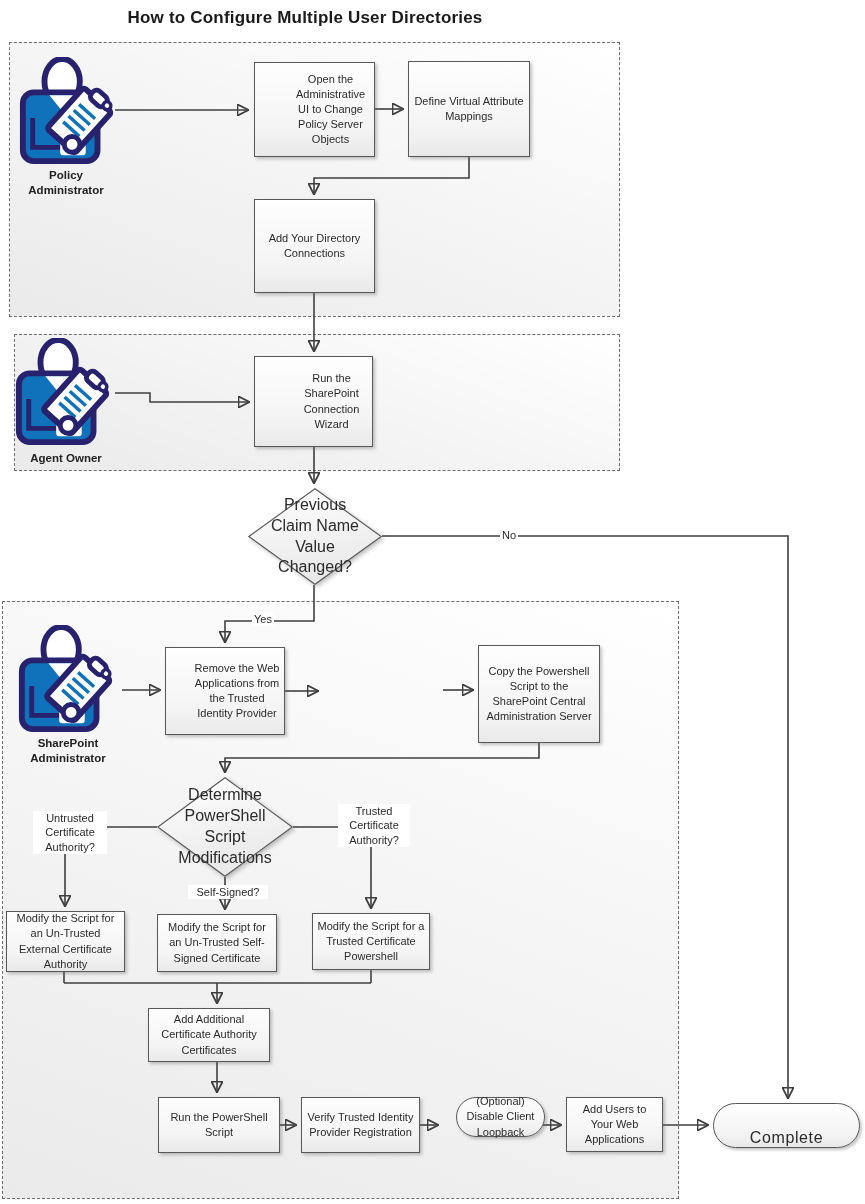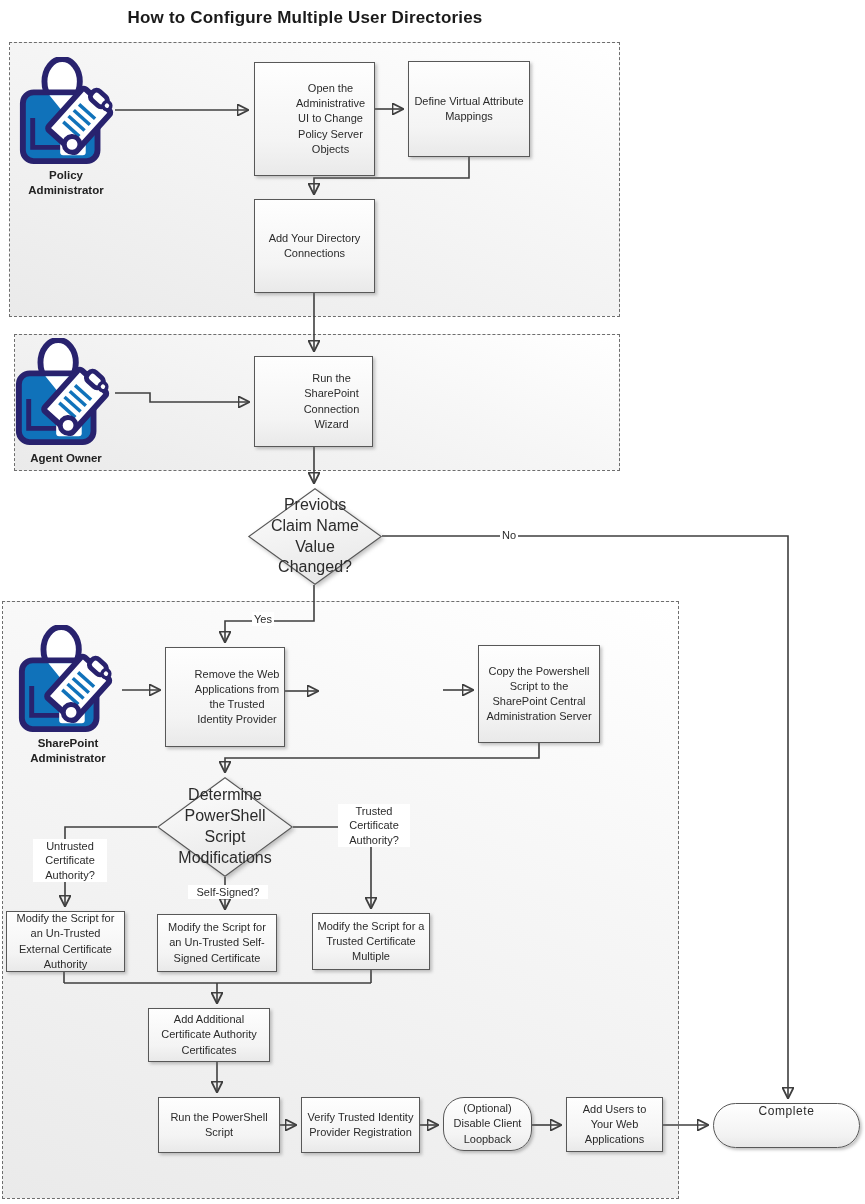--- a/index.html
+++ b/index.html
@@ -15,22 +15,22 @@
     position:absolute;border:1px dashed #6e6e6e;
     background:linear-gradient(200deg,#ffffff 0%,#f6f6f6 40%,#eaeaea 100%);
   }
   .node{
     position:absolute;display:flex;align-items:center;justify-content:center;
     text-align:center;font-size:11px;line-height:1.38;
     border:1px solid #585858;background:linear-gradient(180deg,#fefefe 0%,#f4f4f4 70%,#e9e9e9 100%);
     box-shadow:2px 2px 3px rgba(110,110,110,.4);box-sizing:border-box;padding:2px 4px;
   }
   .terminal{
-    position:absolute;display:flex;align-items:flex-start;justify-content:center;
-    border:1px solid #585858;border-radius:23px;font-size:12px;letter-spacing:.6px;
+    position:absolute;display:flex;align-items:flex-end;justify-content:center;
+    border:1px solid #585858;border-radius:23px;font-size:16px;letter-spacing:.6px;
     background:linear-gradient(180deg,#ffffff 0%,#f2f2f2 75%,#e7e7e7 100%);
     box-shadow:2px 2px 3px rgba(110,110,110,.4);box-sizing:border-box;
   }
   .diamond{position:absolute;}
   .diamond svg{position:absolute;left:0;top:0;overflow:visible;
     filter:drop-shadow(2px 2px 2px rgba(110,110,110,.45));}
   .diamond .dlabel{
     position:absolute;left:0;top:0;width:100%;height:100%;
     display:flex;align-items:center;justify-content:center;text-align:center;
     font-size:16px;line-height:1.3;
@@ -120,61 +120,61 @@
   <svg class="person" style="left:14px;top:338px;" width="105" height="110">
       <use href="#person-sym"></use>
     </svg>
   <div class="role-label" style="left:14px;top:451px;width:104px;">Agent Owner</div>
 
   <svg class="person" style="left:17px;top:625px;" width="105" height="110">
       <use href="#person-sym"></use>
     </svg>
   <div class="role-label" style="left:12px;top:736px;width:112px;">SharePoint Administrator</div>
 
-  <div class="node" style="left:254px;top:62px;width:121px;height:114px;padding-left:36px;">
+  <div class="node" style="left:254px;top:62px;width:121px;height:95px;padding-left:36px;">
       <span>Open the Administrative UI to Change Policy Server Objects</span>
     </div>
   <div class="node" style="left:408px;top:61px;width:122px;height:96px;">
       <span>Define Virtual Attribute Mappings</span>
     </div>
   <div class="node" style="left:254px;top:199px;width:121px;height:94px;">
       <span>Add Your Directory Connections</span>
     </div>
   <div class="node" style="left:254px;top:356px;width:119px;height:91px;padding-left:40px;">
       <span>Run the SharePoint Connection Wizard</span>
     </div>
 
-  <div class="node" style="left:165px;top:647px;width:120px;height:100px;padding-left:28px;">
+  <div class="node" style="left:165px;top:647px;width:120px;height:88px;padding-left:28px;">
       <span>Remove the Web Applications from the Trusted Identity Provider</span>
     </div>
   <div class="node" style="left:6px;top:911px;width:119px;height:61px;">
       <span>Modify the Script for an Un-Trusted External Certificate Authority</span>
     </div>
 
   <div class="node" style="left:478px;top:645px;width:122px;height:98px;">
       <span>Copy the Powershell Script to the SharePoint Central Administration Server</span>
     </div>
   <div class="node" style="left:157px;top:914px;width:120px;height:58px;">
       <span>Modify the Script for an Un-Trusted Self-Signed Certificate</span>
     </div>
   <div class="node" style="left:312px;top:913px;width:118px;height:57px;">
-      <span>Modify the Script for a Trusted Certificate Multiple</span>
+      <span>Modify the Script for a Trusted Certificate Powershell</span>
     </div>
 
   <div class="node" style="left:148px;top:1008px;width:122px;height:54px;">
       <span>Add Additional Certificate Authority Certificates</span>
     </div>
 
   <div class="node" style="left:158px;top:1097px;width:122px;height:56px;">
       <span>Run the PowerShell Script</span>
     </div>
   <div class="node" style="left:301px;top:1097px;width:119px;height:56px;">
       <span>Verify Trusted Identity Provider Registration</span>
     </div>
-  <div class="node" style="left:443px;top:1097px;width:89px;height:54px;border-radius:21px;">
+  <div class="node" style="left:456px;top:1097px;width:89px;height:40px;border-radius:21px;">
       <span>(Optional) Disable Client Loopback</span>
     </div>
   <div class="node" style="left:566px;top:1097px;width:97px;height:55px;">
       <span>Add Users to Your Web Applications</span>
     </div>
 
   <div class="diamond" style="left:248px;top:488px;width:134px;height:97px;">
     <svg width="134" height="97" viewBox="0 0 134 97">
       <defs>
           <linearGradient id="dg1" x1="0" y1="0" x2="0.3" y2="1">
@@ -203,17 +203,17 @@
         <span style="width:110px;">Determine PowerShell Script Modifications</span>
       </div>
   </div>
 
   <div class="terminal" style="left:713px;top:1103px;width:147px;height:45px;">
       <span>Complete</span>
     </div>
 
   <div class="branch-label" style="left:500px;top:528px;">No</div>
   <div class="branch-label" style="left:252px;top:612px;">Yes</div>
-  <div class="branch-label" style="left:33px;top:839px;width:70px;text-align:center;">Untrusted Certificate Authority?</div>
+  <div class="branch-label" style="left:33px;top:811px;width:70px;text-align:center;">Untrusted Certificate Authority?</div>
   <div class="branch-label" style="left:338px;top:804px;width:68px;">Trusted Certificate Authority?</div>
   <div class="branch-label" style="left:188px;top:885px;width:76px;">Self-Signed?</div>
 
 </div>
 
 </body></html>

